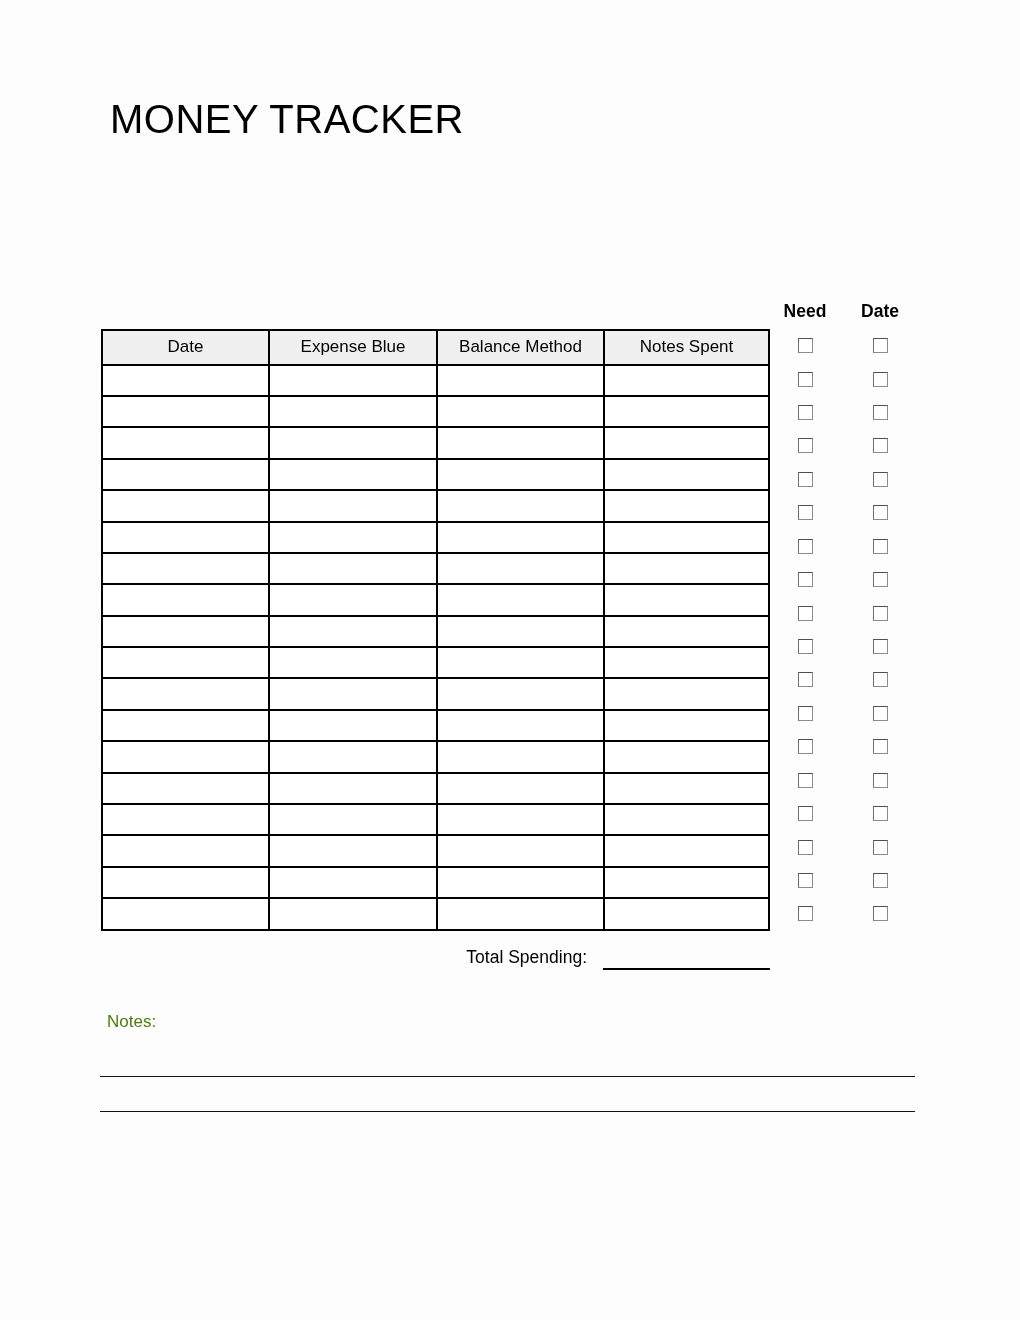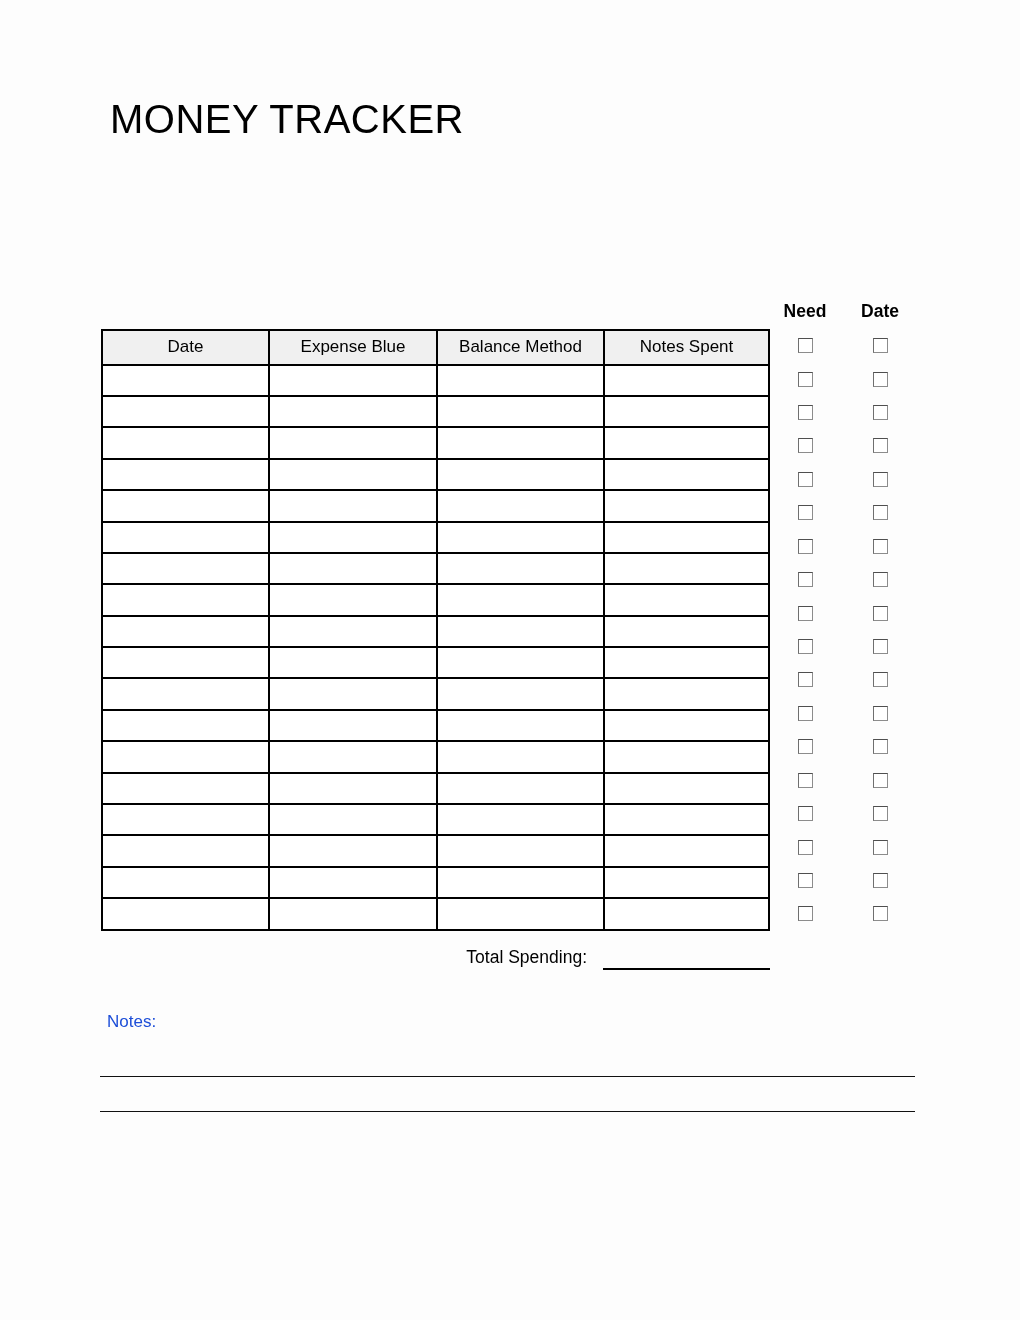--- a/index.html
+++ b/index.html
@@ -119,21 +119,21 @@
     width: 167px;
     height: 18px;
     border-bottom: 2.5px solid #000;
   }
   
   .notes-label {
     position: absolute;
     left: 107px;
     top: 1012px;
     font-size: 17px;
-    color: #1d4ed8;
+    color: #4d7c0f;
   }
   .note-line {
     position: absolute;
     left: 100px;
     width: 815px;
     height: 0;
     border-top: 1.5px solid #111;
   }
   .note-line.l1 { top: 1076px; }
   .note-line.l2 { top: 1111px; }

